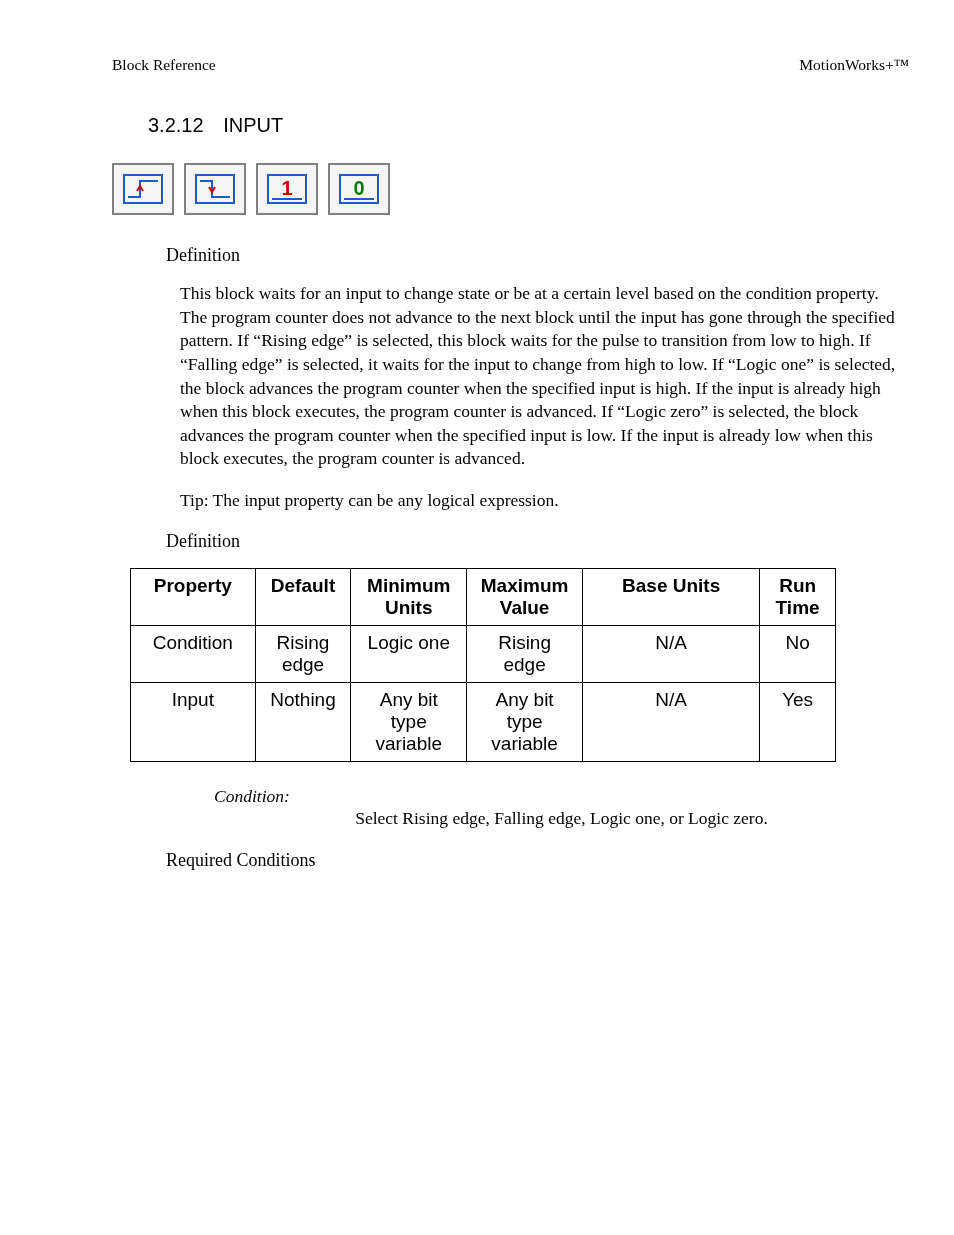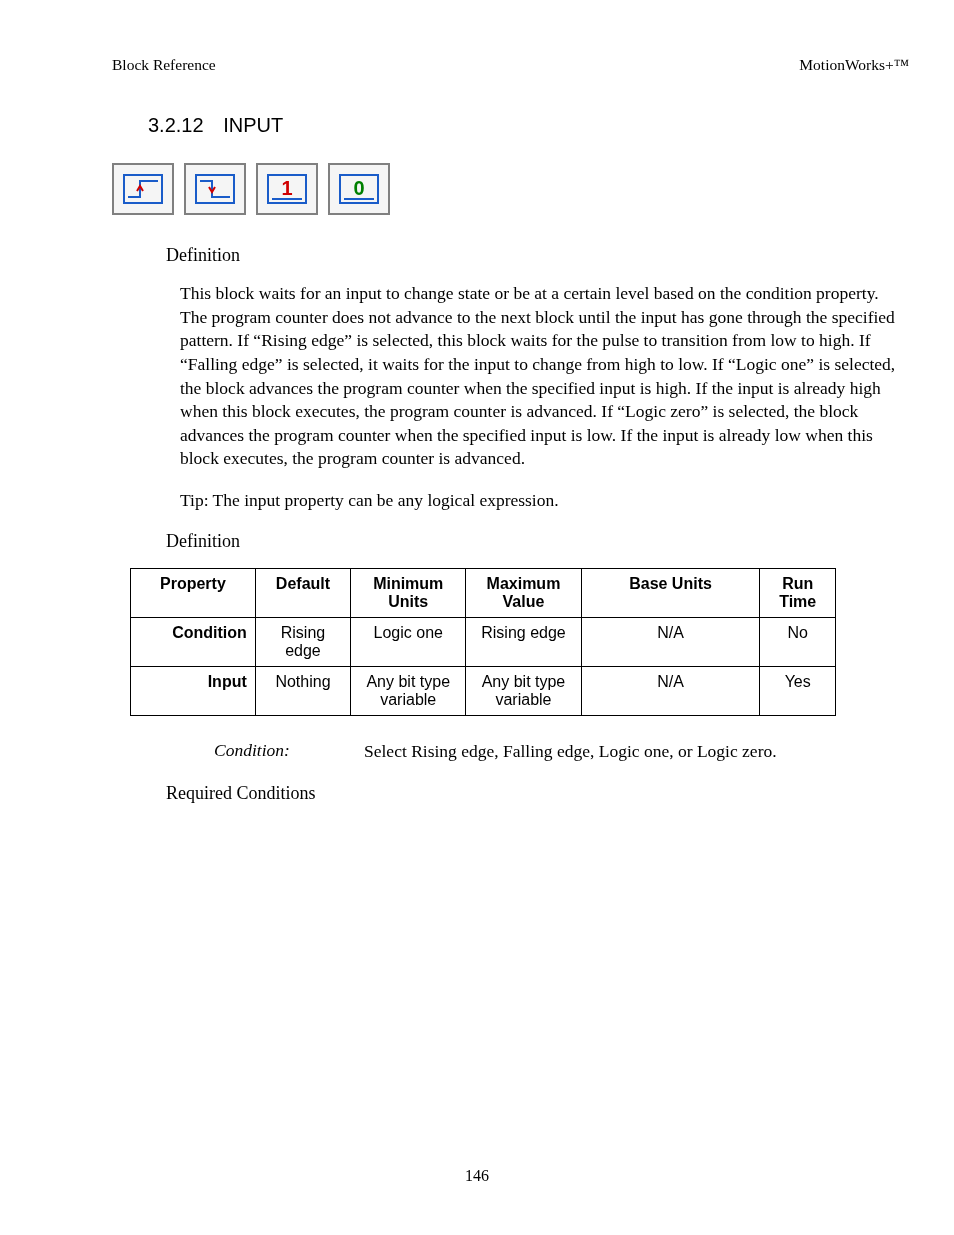--- a/index.html
+++ b/index.html
@@ -58,51 +58,52 @@
     margin-left: 68px;
     line-height: 1.35;
     margin-bottom: 18px;
   }
   table.props {
     border-collapse: collapse;
     width: 706px;
     margin-left: 18px;
     margin-top: 12px;
     font-family: Arial, Helvetica, sans-serif;
-    font-size: 16px;
+    font-size: 19px;
   }
   table.props th, table.props td {
     border: 1px solid #000;
     padding: 6px 8px;
     vertical-align: top;
     text-align: center;
   }
   table.props th {
     font-weight: bold;
   }
   table.props td.prop-name {
-    text-align: right;
-    font-weight: bold;
+    text-align: center;
   }
   .defs {
     margin-left: 102px;
     margin-top: 24px;
     font-size: 17.5px;
   }
   .defs .row {
     display: flex;
     margin-bottom: 14px;
+    flex-direction: column;
   }
   .defs .term {
     width: 150px;
     font-style: italic;
   }
   .defs .desc {
     flex: 1;
     line-height: 1.35;
+    text-align: center;
   }
   .page-number {
     position: absolute;
     bottom: 50px;
     width: 100%;
     left: 0;
     text-align: center;
     font-size: 16px;
   }
 </style>
@@ -191,14 +192,13 @@
 
   <div class="defs">
     <div class="row">
       <div class="term"><span style="font-style:italic">Condition:</span></div>
       <div class="desc">Select Rising edge, Falling edge, Logic one, or Logic zero.</div>
     </div>
   </div>
 
   <div class="subheading" style="margin-top:20px">Required Conditions</div>
 
-  <div class="page-number">146</div>
 </div>
 
 </body></html>

